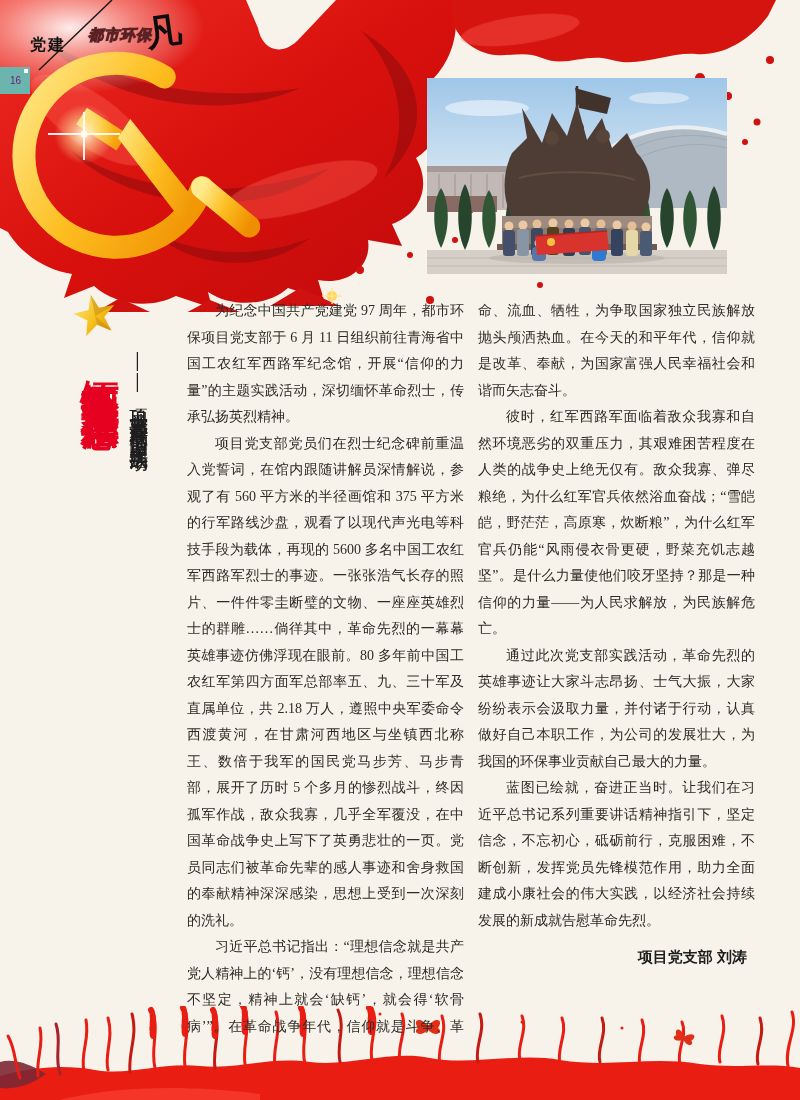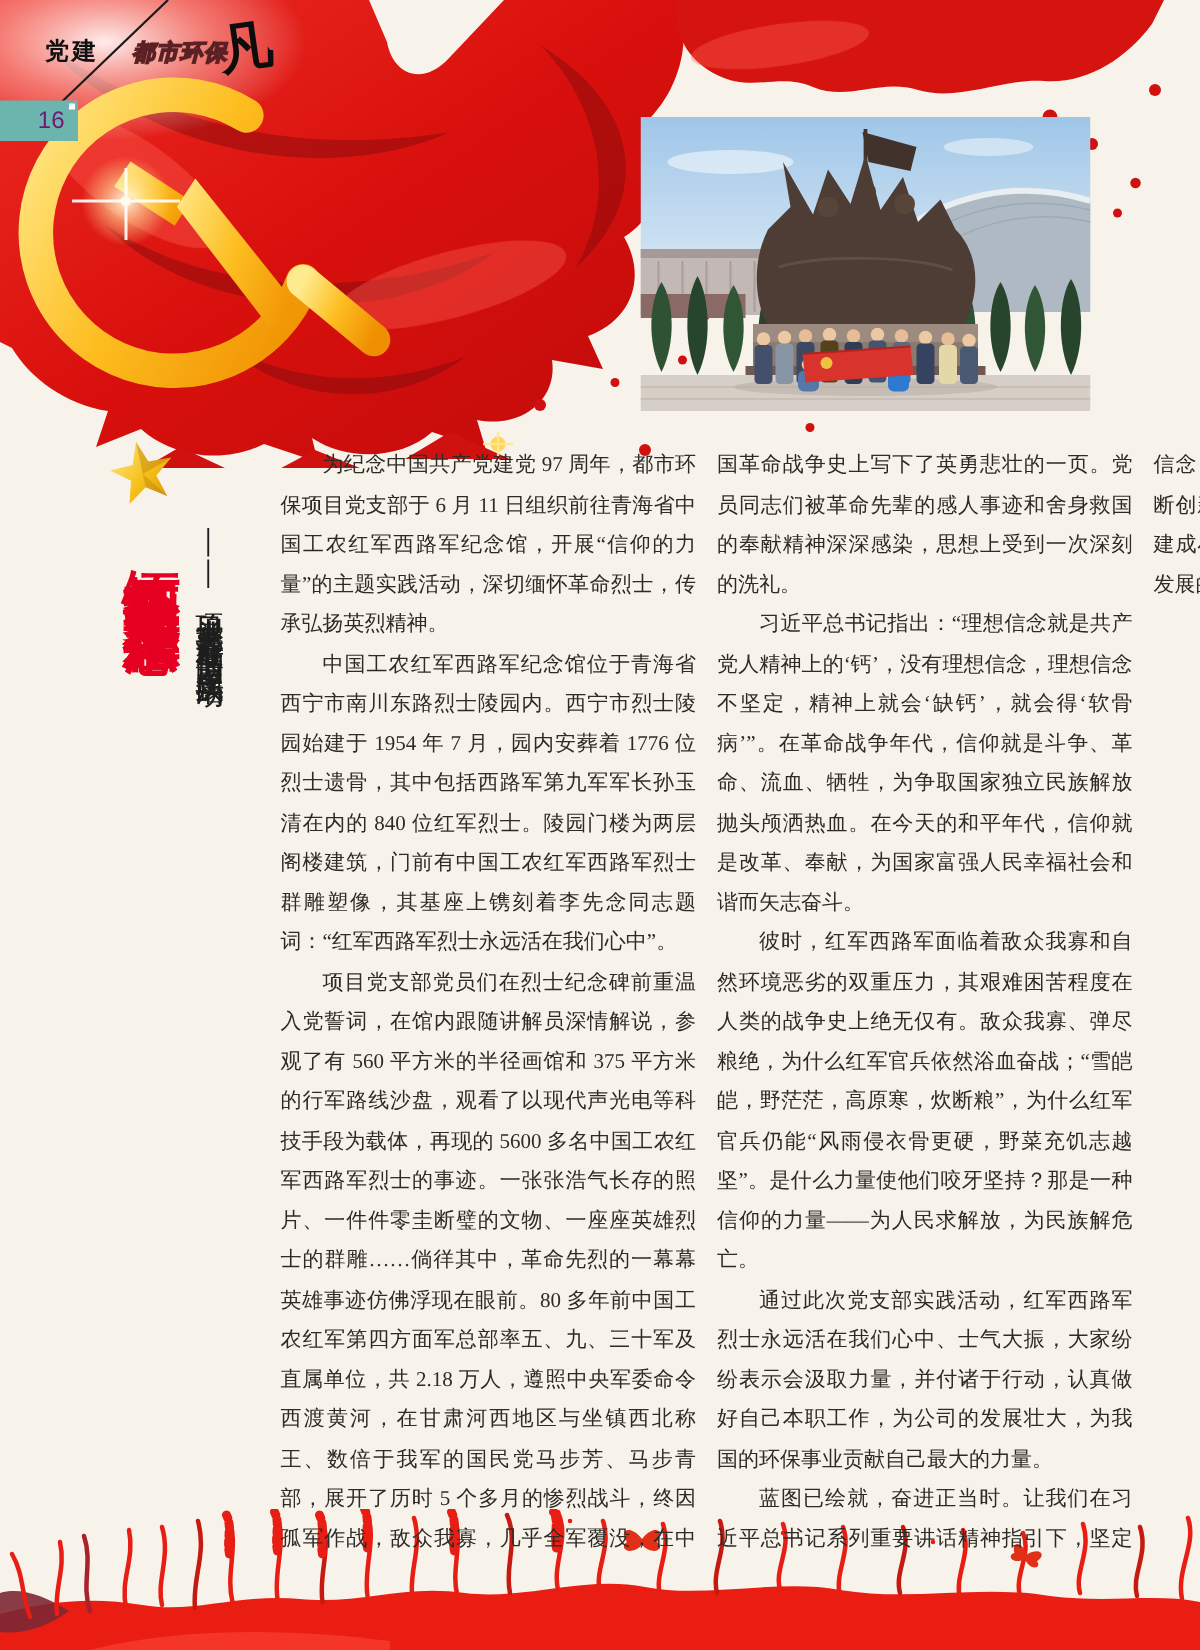--- a/index.html
+++ b/index.html
@@ -4,40 +4,40 @@
 <style>
   html,body{margin:0;padding:0;}
   .page{
     position:relative; width:800px; height:1100px;
     background:#f7f3ea; overflow:hidden;
     font-family:"Liberation Sans",sans-serif;
   }
   
   .flag-svg{position:absolute;left:0;top:0;width:800px;height:312px;}
   .hdr-section{
-    position:absolute;left:30px;top:24px;
+    position:absolute;left:30px;top:35px;
     font-size:16px;font-weight:bold;color:#101010;letter-spacing:2px;z-index:5;
   }
   .hdr-magazine{
     position:absolute;left:88px;top:26px;z-index:5;
     font-size:15px;font-weight:bold;letter-spacing:1px;
     color:rgba(255,255,255,0.88);
     -webkit-text-stroke:1px #5a2023;
     text-shadow:0 0 1px #6a2a2a;
     font-style:italic;
   }
   .hdr-glyph{
     position:absolute;left:146px;top:8px;z-index:5;
     font-family:"Liberation Serif",serif;
     font-size:36px;font-weight:bold;color:#0d0d0d;
     transform:rotate(-8deg);
   }
   .page-num-box{
-    position:absolute;left:0;top:67px;width:52px;height:27px;z-index:6;
-    background:#6cb4ae;color:#701a75;font-size:16px;
+    position:absolute;left:0;top:67px;width:30px;height:27px;z-index:6;
+    background:#6cb4ae;color:#701a75;font-size:10px;
     display:flex;align-items:center;justify-content:flex-end;
     padding-right:9px;box-sizing:border-box;
   }
   .page-num-box .corner{
     position:absolute;right:2px;top:2px;width:4px;height:4px;background:#fff;
   }
   
   .photo{position:absolute;left:427px;top:78px;width:300px;height:196px;z-index:4;}
   .photo svg{display:block;}
   
@@ -271,25 +271,24 @@
       <polygon points="23,1 28.3,15.7 43.9,16.2 31.6,25.8 35.9,40.8 23,32 10.1,40.8 14.4,25.8 2.1,16.2 17.7,15.7" fill="url(#goldStar)"></polygon>
       <polygon points="23,1 23,23 43.9,16.2 28.3,15.7" fill="#a96f05" opacity="0.35"></polygon>
       <polygon points="23,23 35.9,40.8 23,32" fill="#a96f05" opacity="0.3"></polygon>
     </g>
   </svg>
   <h1 class="vtitle">缅怀革命先烈坚定理想信念</h1>
   <div class="vsub">——项目党支部赴青海开展『信仰的力量』主题实践活动</div>
 
   <div class="body-cols">
     <p>为纪念中国共产党建党 97 周年，都市环保项目党支部于 6 月 11 日组织前往青海省中国工农红军西路军纪念馆，开展“信仰的力量”的主题实践活动，深切缅怀革命烈士，传承弘扬英烈精神。</p>
-    <p>中国工农红军西路军纪念馆位于青海省西宁市南川东路烈士陵园内。西宁市烈士陵园始建于 1954 年 7 月，园内安葬着 1776 位烈士遗骨，其中包括西路军第九军军长孙玉清在内的 840 位红军烈士。陵园门楼为两层阁楼建筑，门前有中国工农红军西路军烈士群雕塑像，其基座上镌刻着李先念同志题词：“红军西路军烈士永远活在我们心中”。</p>
     <p>项目党支部党员们在烈士纪念碑前重温入党誓词，在馆内跟随讲解员深情解说，参观了有 560 平方米的半径画馆和 375 平方米的行军路线沙盘，观看了以现代声光电等科技手段为载体，再现的 5600 多名中国工农红军西路军烈士的事迹。一张张浩气长存的照片、一件件零圭断璧的文物、一座座英雄烈士的群雕……倘徉其中，革命先烈的一幕幕英雄事迹仿佛浮现在眼前。80 多年前中国工农红军第四方面军总部率五、九、三十军及直属单位，共 2.18 万人，遵照中央军委命令西渡黄河，在甘肃河西地区与坐镇西北称王、数倍于我军的国民党马步芳、马步青部，展开了历时 5 个多月的惨烈战斗，终因孤军作战，敌众我寡，几乎全军覆没，在中国革命战争史上写下了英勇悲壮的一页。党员同志们被革命先辈的感人事迹和舍身救国的奉献精神深深感染，思想上受到一次深刻的洗礼。</p>
     <p>习近平总书记指出：“理想信念就是共产党人精神上的‘钙’，没有理想信念，理想信念不坚定，精神上就会‘缺钙’，就会得‘软骨病’”。在革命战争年代，信仰就是斗争、革命、流血、牺牲，为争取国家独立民族解放抛头颅洒热血。在今天的和平年代，信仰就是改革、奉献，为国家富强人民幸福社会和谐而矢志奋斗。</p>
     <p>彼时，红军西路军面临着敌众我寡和自然环境恶劣的双重压力，其艰难困苦程度在人类的战争史上绝无仅有。敌众我寡、弹尽粮绝，为什么红军官兵依然浴血奋战；“雪皑皑，野茫茫，高原寒，炊断粮”，为什么红军官兵仍能“风雨侵衣骨更硬，野菜充饥志越坚”。是什么力量使他们咬牙坚持？那是一种信仰的力量——为人民求解放，为民族解危亡。</p>
-    <p>通过此次党支部实践活动，红军西路军烈士永远活在我们心中、士气大振，大家纷纷表示会汲取力量，并付诸于行动，认真做好自己本职工作，为公司的发展壮大，为我国的环保事业贡献自己最大的力量。</p>
+    <p>通过此次党支部实践活动，革命先烈的英雄事迹让大家斗志昂扬、士气大振，大家纷纷表示会汲取力量，并付诸于行动，认真做好自己本职工作，为公司的发展壮大，为我国的环保事业贡献自己最大的力量。</p>
     <p>蓝图已绘就，奋进正当时。让我们在习近平总书记系列重要讲话精神指引下，坚定信念，不忘初心，砥砺前行，克服困难，不断创新，发挥党员先锋模范作用，助力全面建成小康社会的伟大实践，以经济社会持续发展的新成就告慰革命先烈。</p>
     <p class="sig">项目党支部 刘涛</p>
   </div>
 
   <svg class="grass" viewBox="0 0 800 94" aria-hidden="true">
     <path fill="#ea1d13" d="M0,94 L0,70 C30,62 60,58 95,64 C130,70 160,56 200,60 C240,64 268,50 310,56
       C350,61 390,44 430,52 C470,60 520,46 560,54 C610,62 650,50 700,58 C740,63 770,56 800,62 L800,94 Z"></path>
     <path fill="#7c2734" opacity="0.9" d="M0,88 L0,56 C14,52 30,58 46,68 C32,78 16,84 0,82 Z"></path>
     <path fill="#f43527" d="M60,94 C120,78 200,80 260,88 L260,94 Z"></path>
     <g fill="none" stroke="#e81d13" stroke-width="3" stroke-linecap="round">

